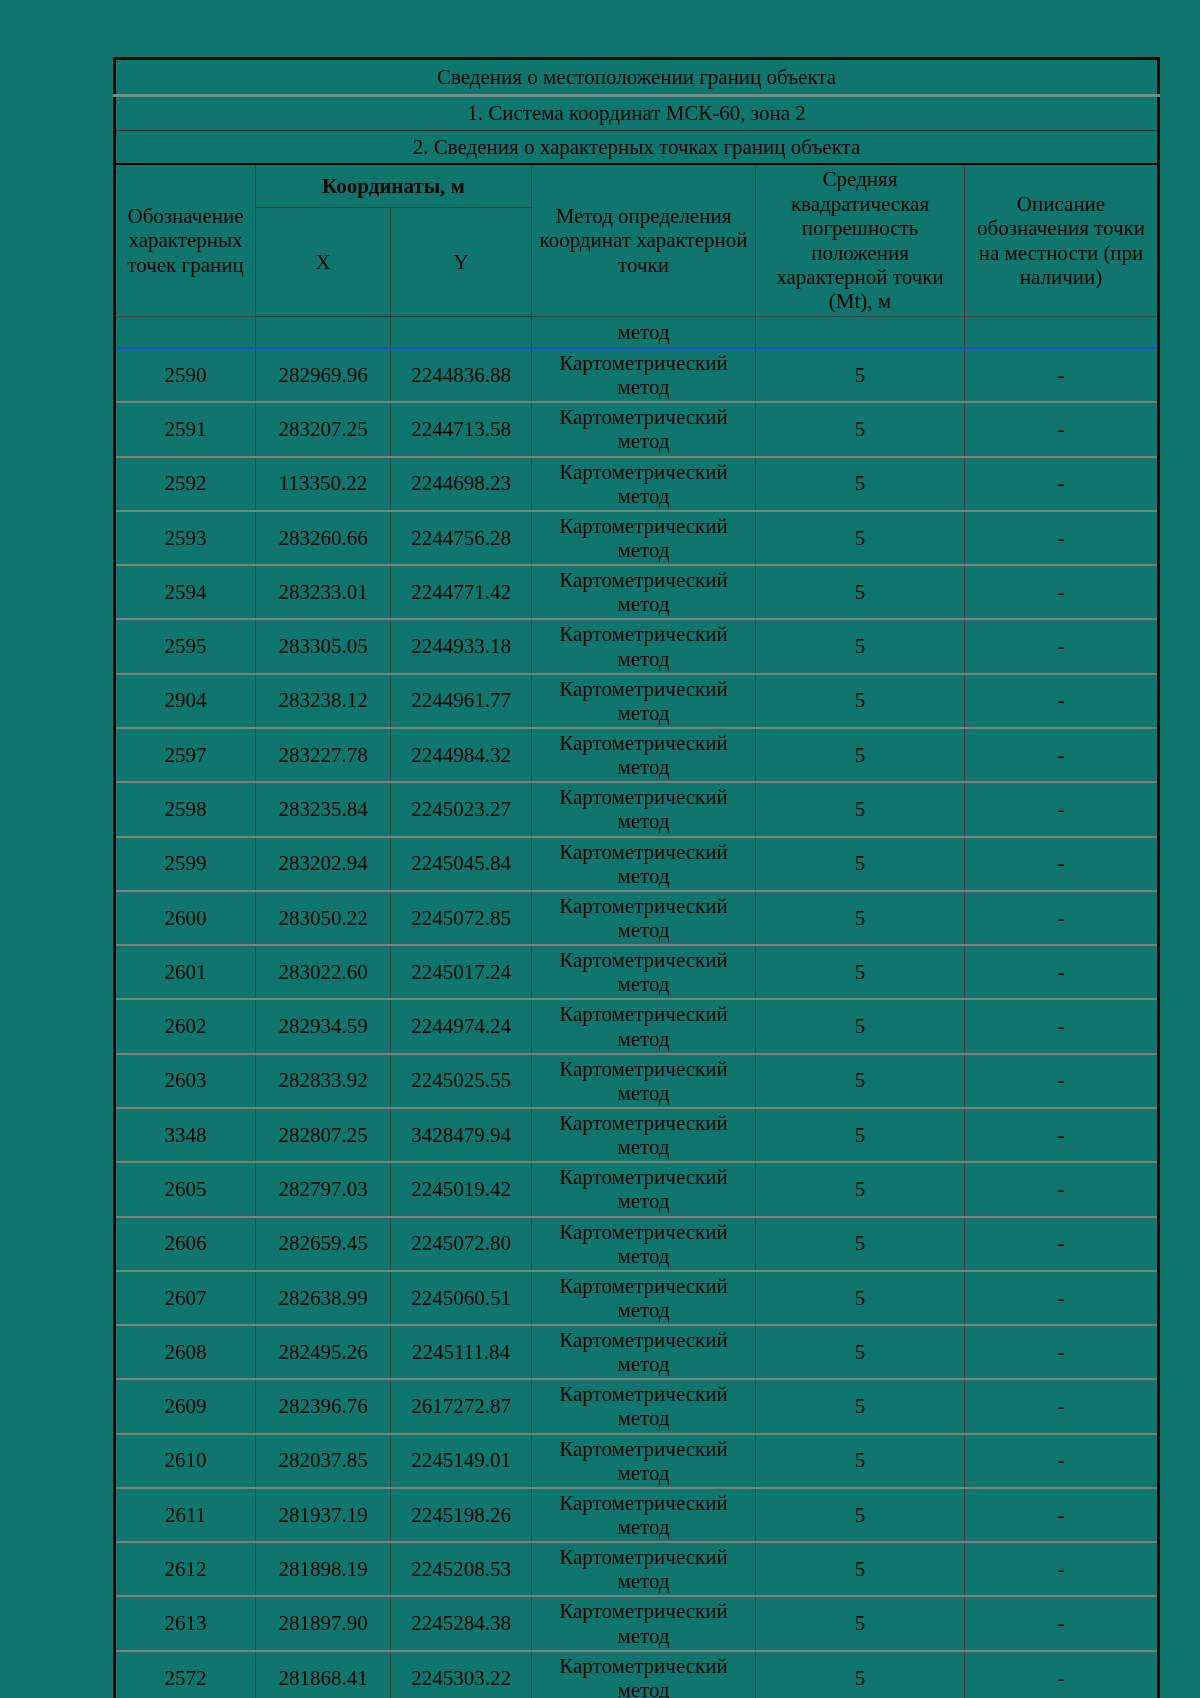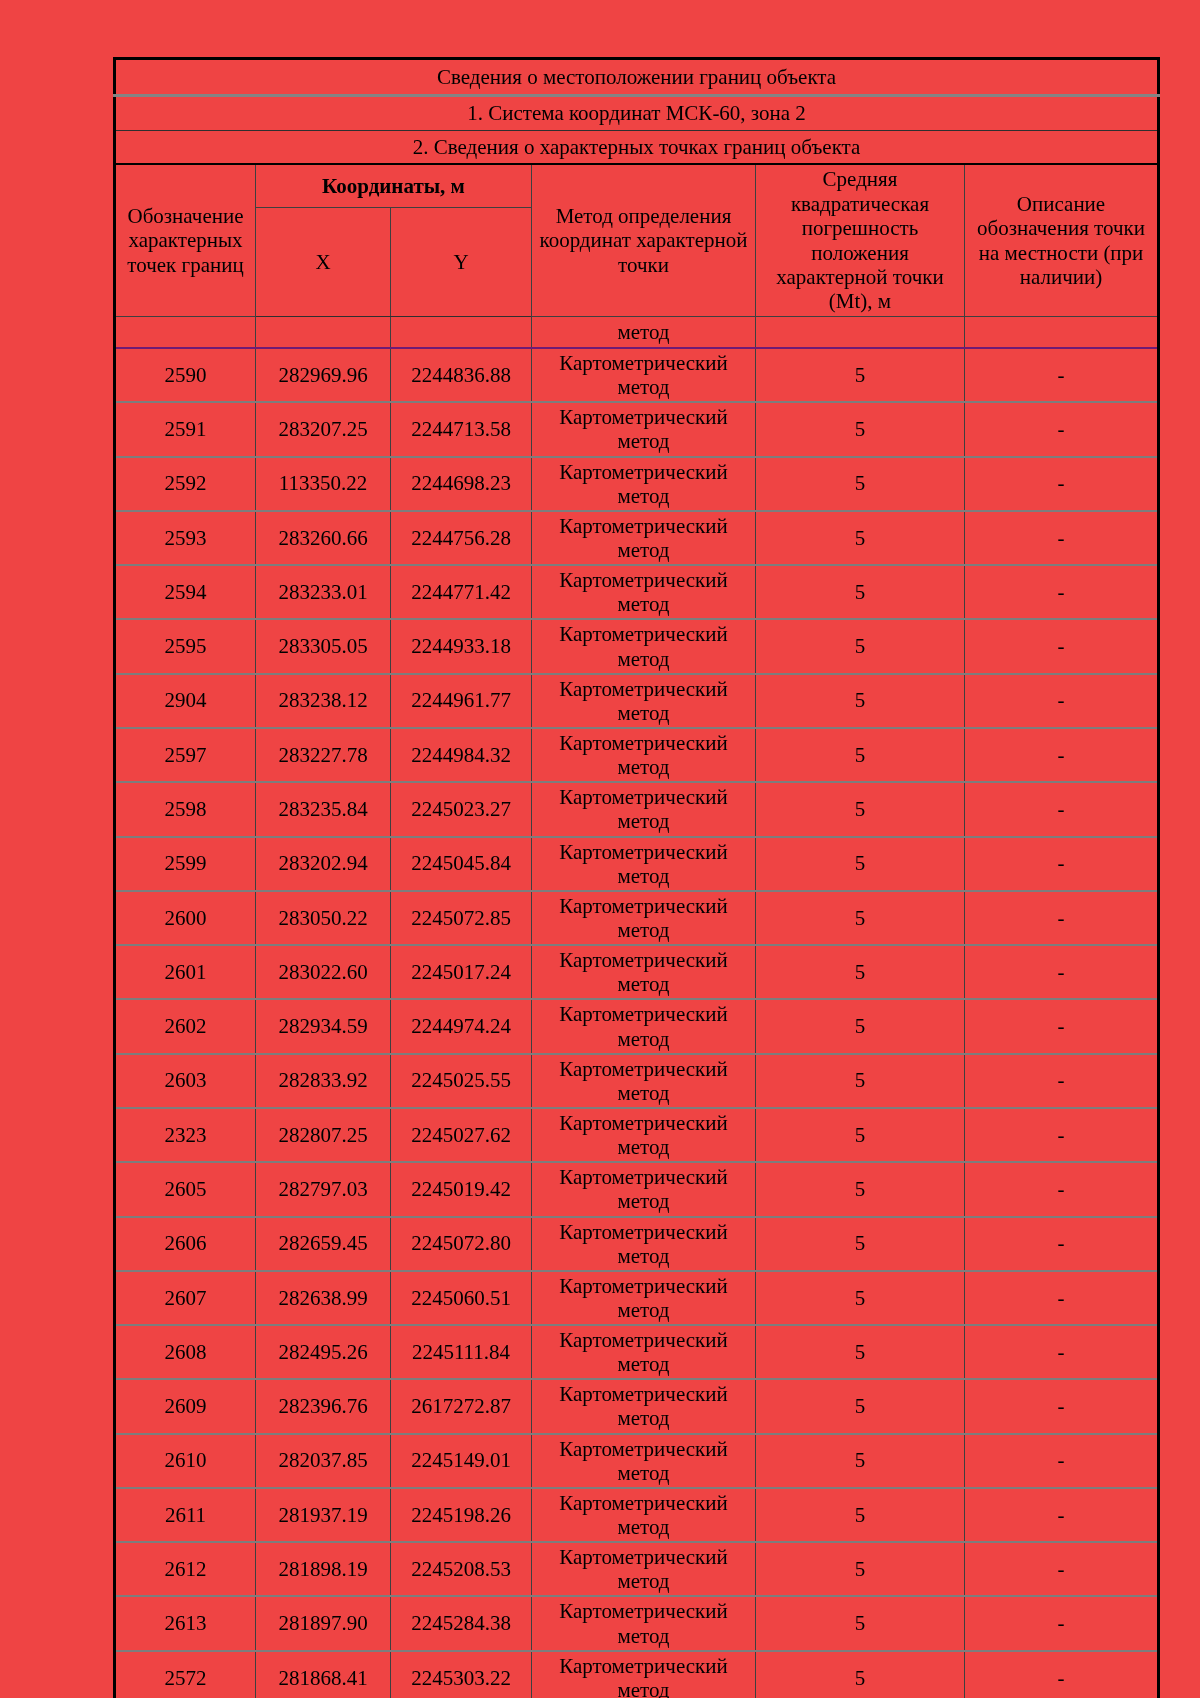--- a/index.html
+++ b/index.html
@@ -9,21 +9,21 @@
     width: 1200px;
     height: 1698px;
     font-family: "Liberation Serif", "DejaVu Serif", serif;
     color: #000000;
     position: relative;
   }
   .page {
     position: relative;
     width: 1200px;
     height: 1698px;
-    background: #ef4444;
+    background: #0f766e;
     overflow: hidden;
   }
   table.doc-table {
     position: absolute;
     left: 113px;
     top: 57px;
     width: 1044px;
     border-collapse: collapse;
     table-layout: fixed;
     border: 3px solid #000000;
@@ -62,21 +62,21 @@
     font-size: 21px;
     line-height: 1.16;
     margin-top: 12px;
   }
   tr.header-xy td {
     height: 104px;
     border-bottom: 1.5px solid #2f2f2f;
   }
   tr.carryover-row td {
     height: 26px;
-    border-bottom: 2px solid #701a75;
+    border-bottom: 2px solid #1d4ed8;
   }
   tr.data-row td {
     height: 47px;
     border-top: 2px solid #7d7d7d;
     border-bottom: 2px solid #7d7d7d;
   }
   td.method-cell {
     line-height: 1.15;
   }
 </style>
@@ -256,23 +256,23 @@
   <tr class="data-row">
     <td>2603</td>
     <td>282833.92</td>
     <td>2245025.55</td>
     <td class="method-cell">Картометрический метод</td>
     <td>5</td>
     <td>-</td>
   </tr>
 
   <tr class="data-row">
-    <td>2323</td>
+    <td>3348</td>
     <td>282807.25</td>
-    <td>2245027.62</td>
+    <td>3428479.94</td>
     <td class="method-cell">Картометрический метод</td>
     <td>5</td>
     <td>-</td>
   </tr>
 
   <tr class="data-row">
     <td>2605</td>
     <td>282797.03</td>
     <td>2245019.42</td>
     <td class="method-cell">Картометрический метод</td>

